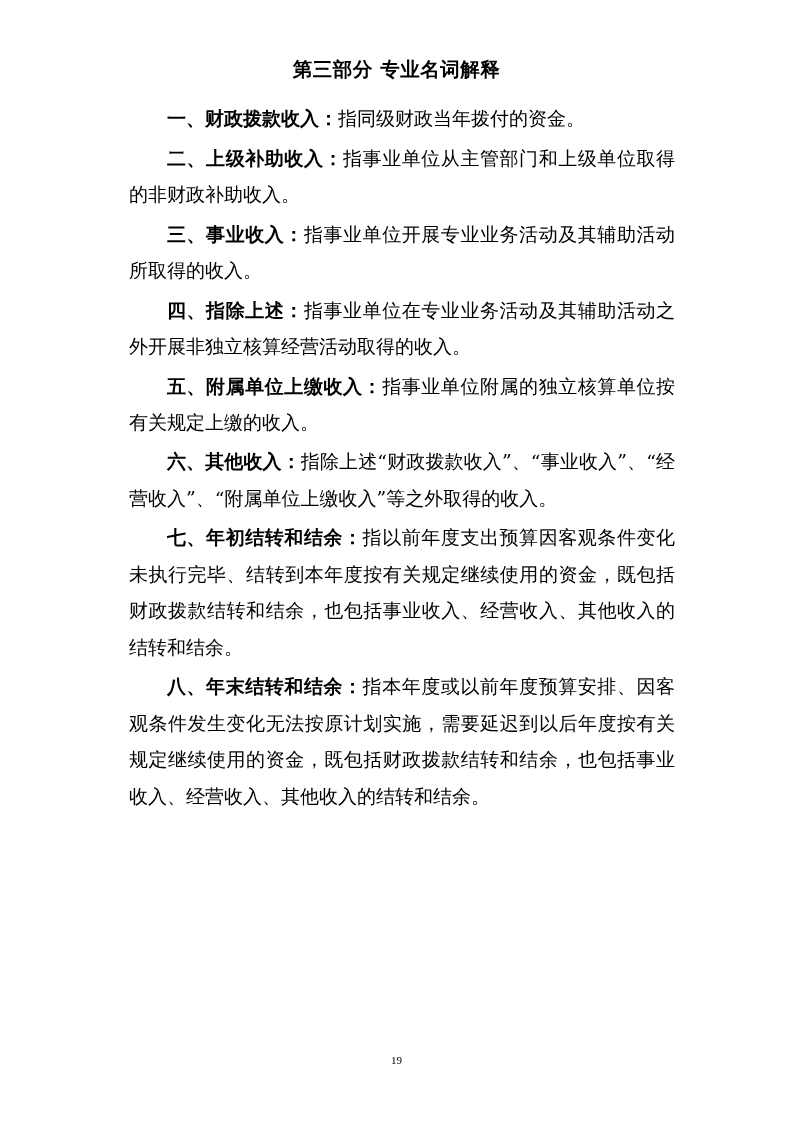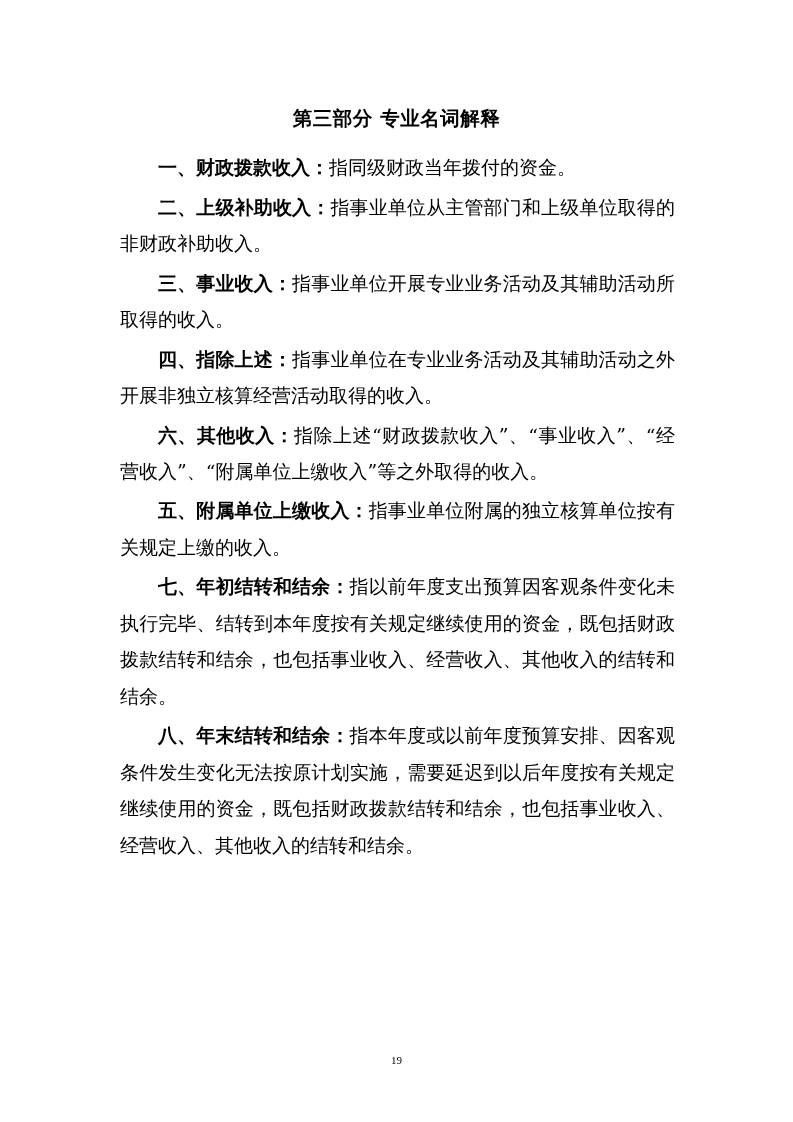--- a/index.html
+++ b/index.html
@@ -15,34 +15,34 @@
     position: relative;
     overflow: hidden;
   }
   .page {
     position: absolute;
     top: 0;
     left: 0;
     width: 793px;
     height: 1122px;
     box-sizing: border-box;
-    padding: 104px 118px 0 118px;
+    padding: 55px 118px 0 118px;
   }
   .doc-title {
     text-align: center;
     font-size: 19.5px;
     font-weight: bold;
     letter-spacing: 0.5px;
     margin: 0 0 16px 0;
     line-height: 1.5;
   }
   .para {
     font-size: 19px;
     line-height: 1.92;
-    margin: 0 0 3px 2px;
+    margin: 0 0 3px 11px;
     text-align: justify;
     text-justify: inter-ideograph;
     text-indent: 2em;
   }
   .para .term {
     font-weight: bold;
   }
   .page-number {
     position: absolute;
     bottom: 56px;
@@ -70,25 +70,25 @@
 
   <p class="para">
     <span class="term">三、事业收入：</span><span>指事业单位开展专业业务活动及其辅助活动所取得的收入。</span>
   </p>
 
   <p class="para">
     <span class="term">四、指除上述：</span><span>指事业单位在专业业务活动及其辅助活动之外开展非独立核算经营活动取得的收入。</span>
   </p>
 
   <p class="para">
-    <span class="term">六、其他收入：</span><span>指除上述“财政拨款收入”、“事业收入”、“经营收入”、“附属单位上缴收入”等之外取得的收入。</span>
+    <span class="term">五、附属单位上缴收入：</span><span>指事业单位附属的独立核算单位按有关规定上缴的收入。</span>
   </p>
 
   <p class="para">
-    <span class="term">五、附属单位上缴收入：</span><span>指事业单位附属的独立核算单位按有关规定上缴的收入。</span>
+    <span class="term">六、其他收入：</span><span>指除上述“财政拨款收入”、“事业收入”、“经营收入”、“附属单位上缴收入”等之外取得的收入。</span>
   </p>
 
   <p class="para">
     <span class="term">七、年初结转和结余：</span><span>指以前年度支出预算因客观条件变化未执行完毕、结转到本年度按有关规定继续使用的资金，既包括财政拨款结转和结余，也包括事业收入、经营收入、其他收入的结转和结余。</span>
   </p>
 
   <p class="para">
     <span class="term">八、年末结转和结余：</span><span>指本年度或以前年度预算安排、因客观条件发生变化无法按原计划实施，需要延迟到以后年度按有关规定继续使用的资金，既包括财政拨款结转和结余，也包括事业收入、经营收入、其他收入的结转和结余。</span>
   </p>
 

